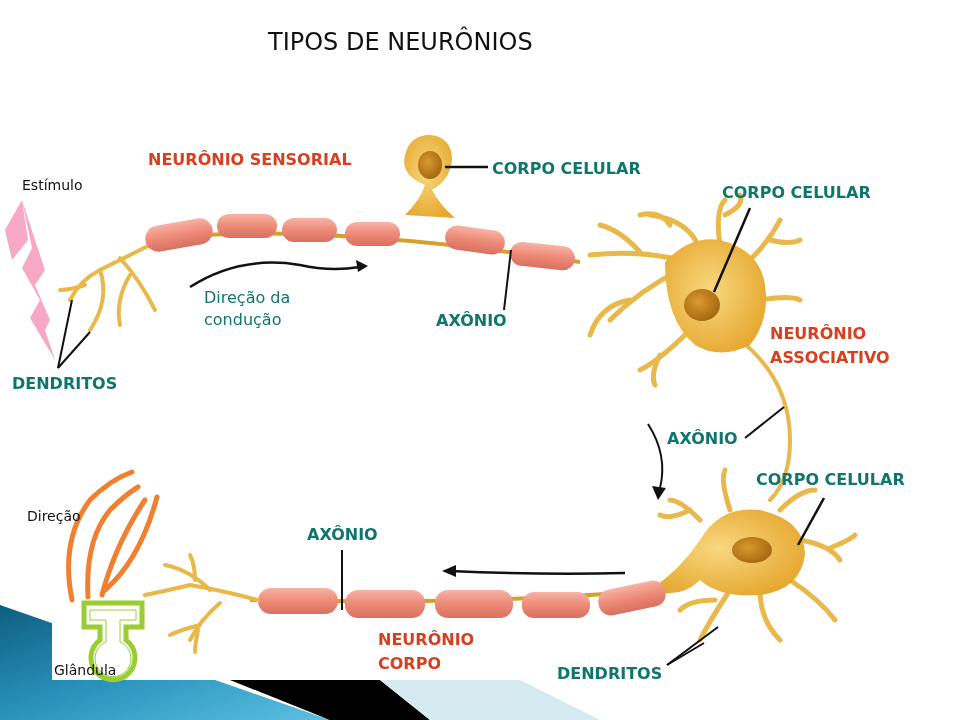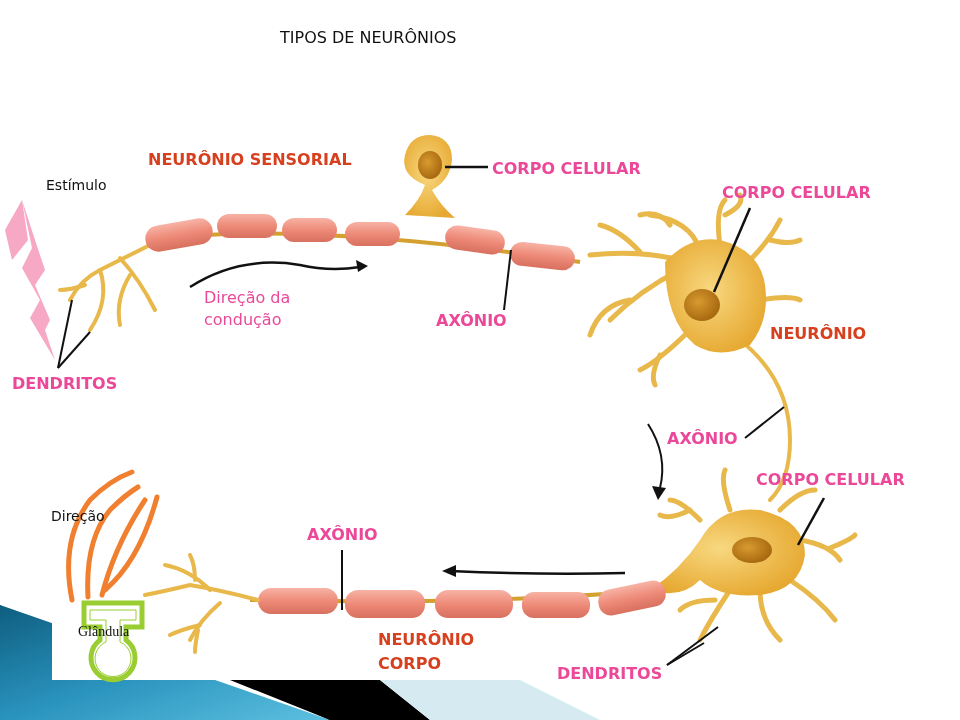--- a/index.html
+++ b/index.html
@@ -1,20 +1,20 @@
 <!DOCTYPE html>
 <html><head>
 <meta charset="utf-8">
 <style>
   html, body { margin:0; padding:0; }
   body { width:960px; height:720px; position:relative; overflow:hidden; background:#ffffff; font-family:"DejaVu Sans", sans-serif; }
-  .lbl { position:absolute; white-space:nowrap; font-family:"DejaVu Sans", sans-serif; font-weight:bold; color:#ec4899; }
+  .lbl { position:absolute; white-space:nowrap; font-family:"DejaVu Sans", sans-serif; font-weight:bold; color:#0f766e; }
   .red { color:#d6401f; }
-  .small { font-weight:normal; font-size:14px; color:#111;margin-left:24px; }
-  #title { position:absolute; left:268px; top:28px; font-size:16px; font-weight:normal; color:#111; font-family:"DejaVu Sans", sans-serif; letter-spacing:0px;margin-left:12px; }
+  .small { font-weight:normal; font-size:14px; color:#111; }
+  #title { position:absolute; left:268px; top:28px; font-size:24px; font-weight:normal; color:#111; font-family:"DejaVu Sans", sans-serif; letter-spacing:0px; }
   svg#diagram { position:absolute; left:0; top:0; }
 </style>
 </head>
 <body>
 
 <svg id="diagram" width="960" height="720" viewBox="0 0 960 720">
   <defs>
     <linearGradient id="blueGrad" x1="0" y1="0" x2="1" y2="1">
       <stop offset="0" stop-color="#0e5e80"></stop>
       <stop offset="0.5" stop-color="#2a93bd"></stop>
@@ -173,27 +173,28 @@
 <div class="lbl" style="left:204px;top:287px;font-size:16px;font-weight:normal;line-height:22px;">
   <div>Direção da</div>
   <div>condução</div>
 </div>
 
 <div class="lbl" style="left:436px;top:311px;font-size:16px;">AXÔNIO</div>
 <div class="lbl" style="left:12px;top:374px;font-size:16px;">DENDRITOS</div>
 
 <div class="lbl red" style="left:770px;top:322px;font-size:16px;line-height:24px;">
   <div>NEURÔNIO</div>
+  <div>ASSOCIATIVO</div>
 </div>
 
 <div class="lbl" style="left:667px;top:429px;font-size:16px;">AXÔNIO</div>
 <div class="lbl" style="left:756px;top:470px;font-size:16px;">CORPO CELULAR</div>
 
 <div class="lbl small" style="left:27px;top:508px;">Direção</div>
 <div class="lbl" style="left:307px;top:525px;font-size:16px;">AXÔNIO</div>
-<div class="lbl small" style="left:54px;top:624px;font-family:Liberation Serif, serif;">Glândula</div>
+<div class="lbl small" style="left:54px;top:662px;">Glândula</div>
 
 <div class="lbl red" style="left:378px;top:628px;font-size:16px;line-height:24px;">
   <div>NEURÔNIO</div>
   <div>CORPO</div>
 </div>
 
 <div class="lbl" style="left:557px;top:664px;font-size:16px;">DENDRITOS</div>
 
 </body></html>

